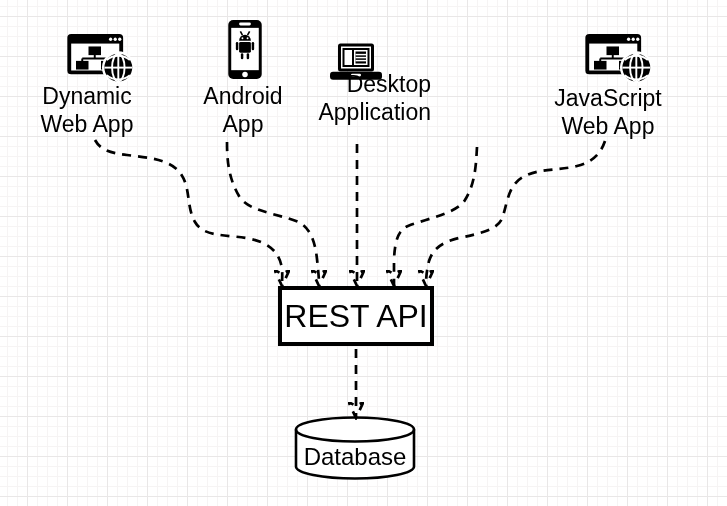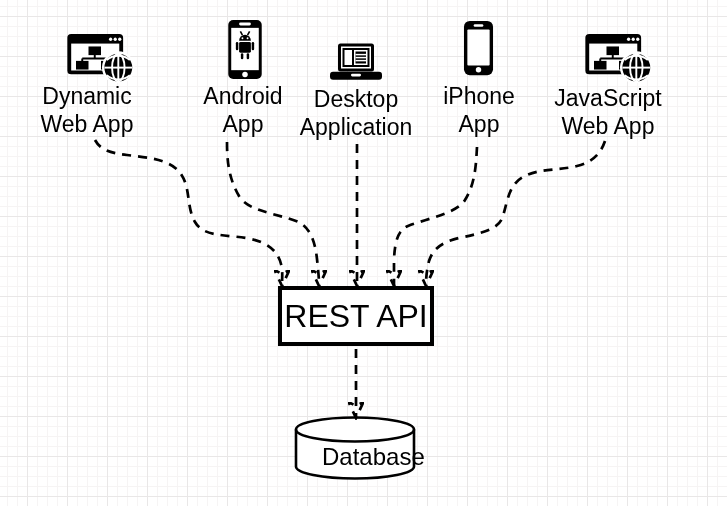--- a/index.html
+++ b/index.html
@@ -29,21 +29,21 @@
   .api-box{
     position:absolute;left:278px;top:286px;
     width:156px;height:60px;box-sizing:border-box;
     border:4.5px solid #000;background:#fff;
     display:flex;align-items:center;justify-content:center;
     font-size:32px;
   }
   .db{position:absolute;left:294px;top:415px;width:122px;height:66px;}
   .db .db-label{
     position:absolute;left:0;right:0;top:28px;
-    font-size:24px;padding-left:28px;
+    text-align:center;font-size:24px;
   }
   .wires{position:absolute;left:0;top:0;width:727px;height:506px;pointer-events:none;}
   .wires path{fill:none;stroke:#000;stroke-width:2.7;stroke-dasharray:9 7;}
 </style>
 </head>
 <body>
 
 <div class="canvas">
 
   <div class="node" style="left:27px;top:33px;width:120px;height:105px;">
@@ -102,32 +102,23 @@
       <line x1="23" y1="6" x2="23" y2="23" stroke="#000" stroke-width="2"></line>
       <rect x="25.5" y="8.5" width="10.5" height="12" fill="#000"></rect>
       <g stroke="#fff" stroke-width="1.5">
         <line x1="25.5" y1="11.6" x2="36" y2="11.6"></line>
         <line x1="25.5" y1="14.6" x2="36" y2="14.6"></line>
         <line x1="25.5" y1="17.6" x2="36" y2="17.6"></line>
       </g>
       <rect x="0" y="28.8" width="52" height="8" rx="3" fill="#000"></rect>
       <rect x="21" y="30.8" width="10" height="2.6" rx="1.3" fill="#fff"></rect>
     </svg>
-    <div class="label" style="top:42px;">Desktop Application</div>
+    <div class="label" style="top:27px;text-align:right;">Desktop Application</div>
   </div>
 
-  <div class="node" style="left:429px;top:19px;width:100px;height:119px;">
-    <svg class="icon" style="left:34px;top:0;" width="31" height="58" viewBox="0 0 32 58">
-      <rect x="1" y="1" width="30" height="56" rx="6" fill="#000"></rect>
-      <rect x="11" y="4.5" width="10" height="2.6" rx="1.3" fill="#fff"></rect>
-      <rect x="4.5" y="10" width="23" height="37" rx="1" fill="#fff"></rect>
-      <circle cx="16" cy="51.5" r="2.8" fill="#fff"></circle>
-    </svg>
-    <div class="label" style="top:63px;">iPhone App</div>
-  </div>
 
   <div class="node" style="left:544px;top:33px;width:128px;height:107px;">
     <svg class="icon" style="left:40px;top:0;" width="70" height="50" viewBox="0 0 72 52">
       <rect x="1" y="1" width="58" height="42" rx="4" fill="#000"></rect>
       <circle cx="46" cy="6.5" r="1.7" fill="#fff"></circle>
       <circle cx="50.8" cy="6.5" r="1.7" fill="#fff"></circle>
       <circle cx="55.5" cy="6.5" r="1.7" fill="#fff"></circle>
       <rect x="5" y="11" width="50" height="28" fill="#fff"></rect>
       <rect x="23" y="14" width="13" height="9" fill="#000"></rect>
       <g stroke="#000" stroke-width="2" fill="none">

